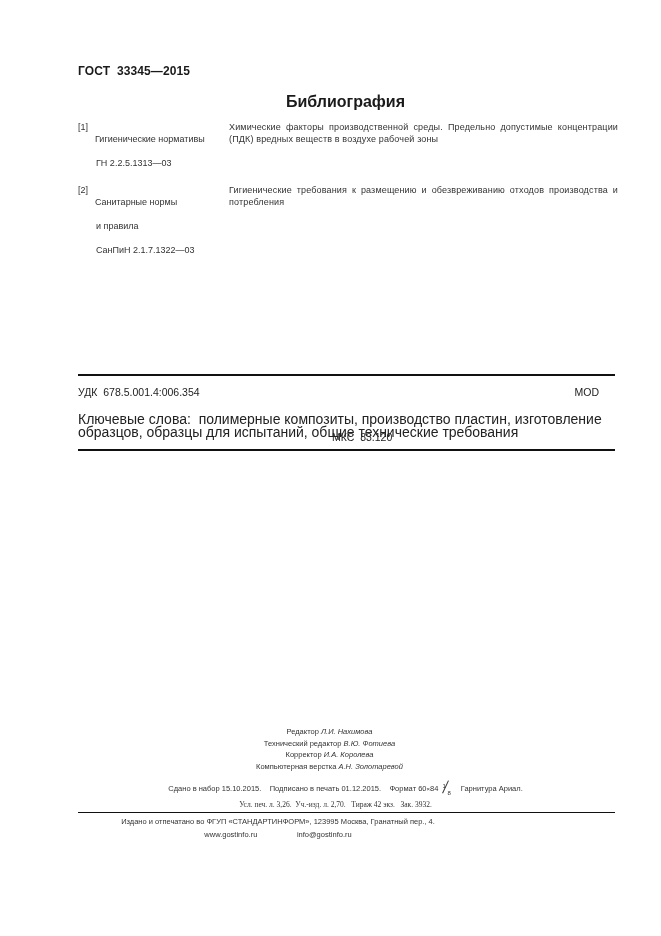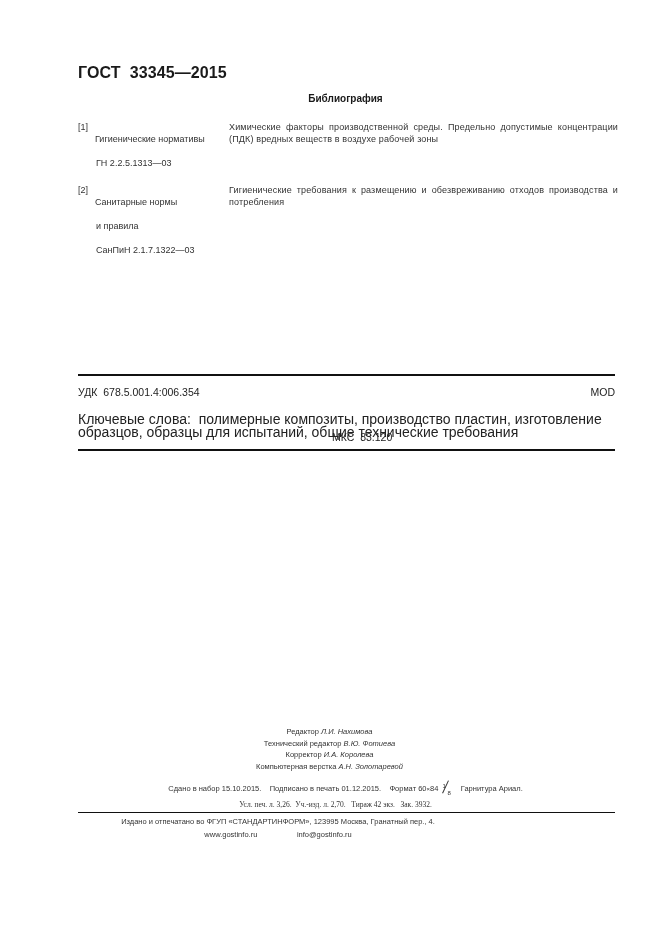--- a/index.html
+++ b/index.html
@@ -12,29 +12,29 @@
       height: 936px;
       position: relative;
       overflow: hidden;
       font-family: "Liberation Sans", "DejaVu Sans", sans-serif;
       color: #1a1a1a;
     }
     .abs { position: absolute; }
 
     .doc-code {
       left: 78px; top: 64px;
-      font-size: 16px;
+      font-size: 12px;
       font-weight: bold;
       letter-spacing: 0.1px;
       white-space: pre;
     }
     .section-title {
       left: 0; width: 661px; top: 93px;
       text-align: center;
-      font-size: 10px;
+      font-size: 16px;
       font-weight: bold;
       padding-left: 30px;
       box-sizing: border-box;
     }
 
     .bib {
       left: 78px; top: 121px; width: 540px;
       font-size: 9px;
       line-height: 12px;
       color: #333;
@@ -66,21 +66,21 @@
       background: #111;
     }
 
     .meta-row {
       top: 386px; left: 78px; width: 537px;
       font-size: 10.5px;
       color: #222;
     }
     .udk { position: absolute; left: 0; top: 0; white-space: pre; }
     .mks { position: absolute; left: 254px; top: 0; white-space: pre; margin-top: 45px; }
-    .mod { position: absolute; right: 0; top: 0; }
+    .mod { position: absolute; right: 16px; top: 0; }
 
     .keywords {
       left: 78px; top: 413px; width: 538px;
       font-size: 14px;
       line-height: 13px;
       color: #222;
     }
     .keywords .kw-label { white-space: pre; }
 
     .credits {

